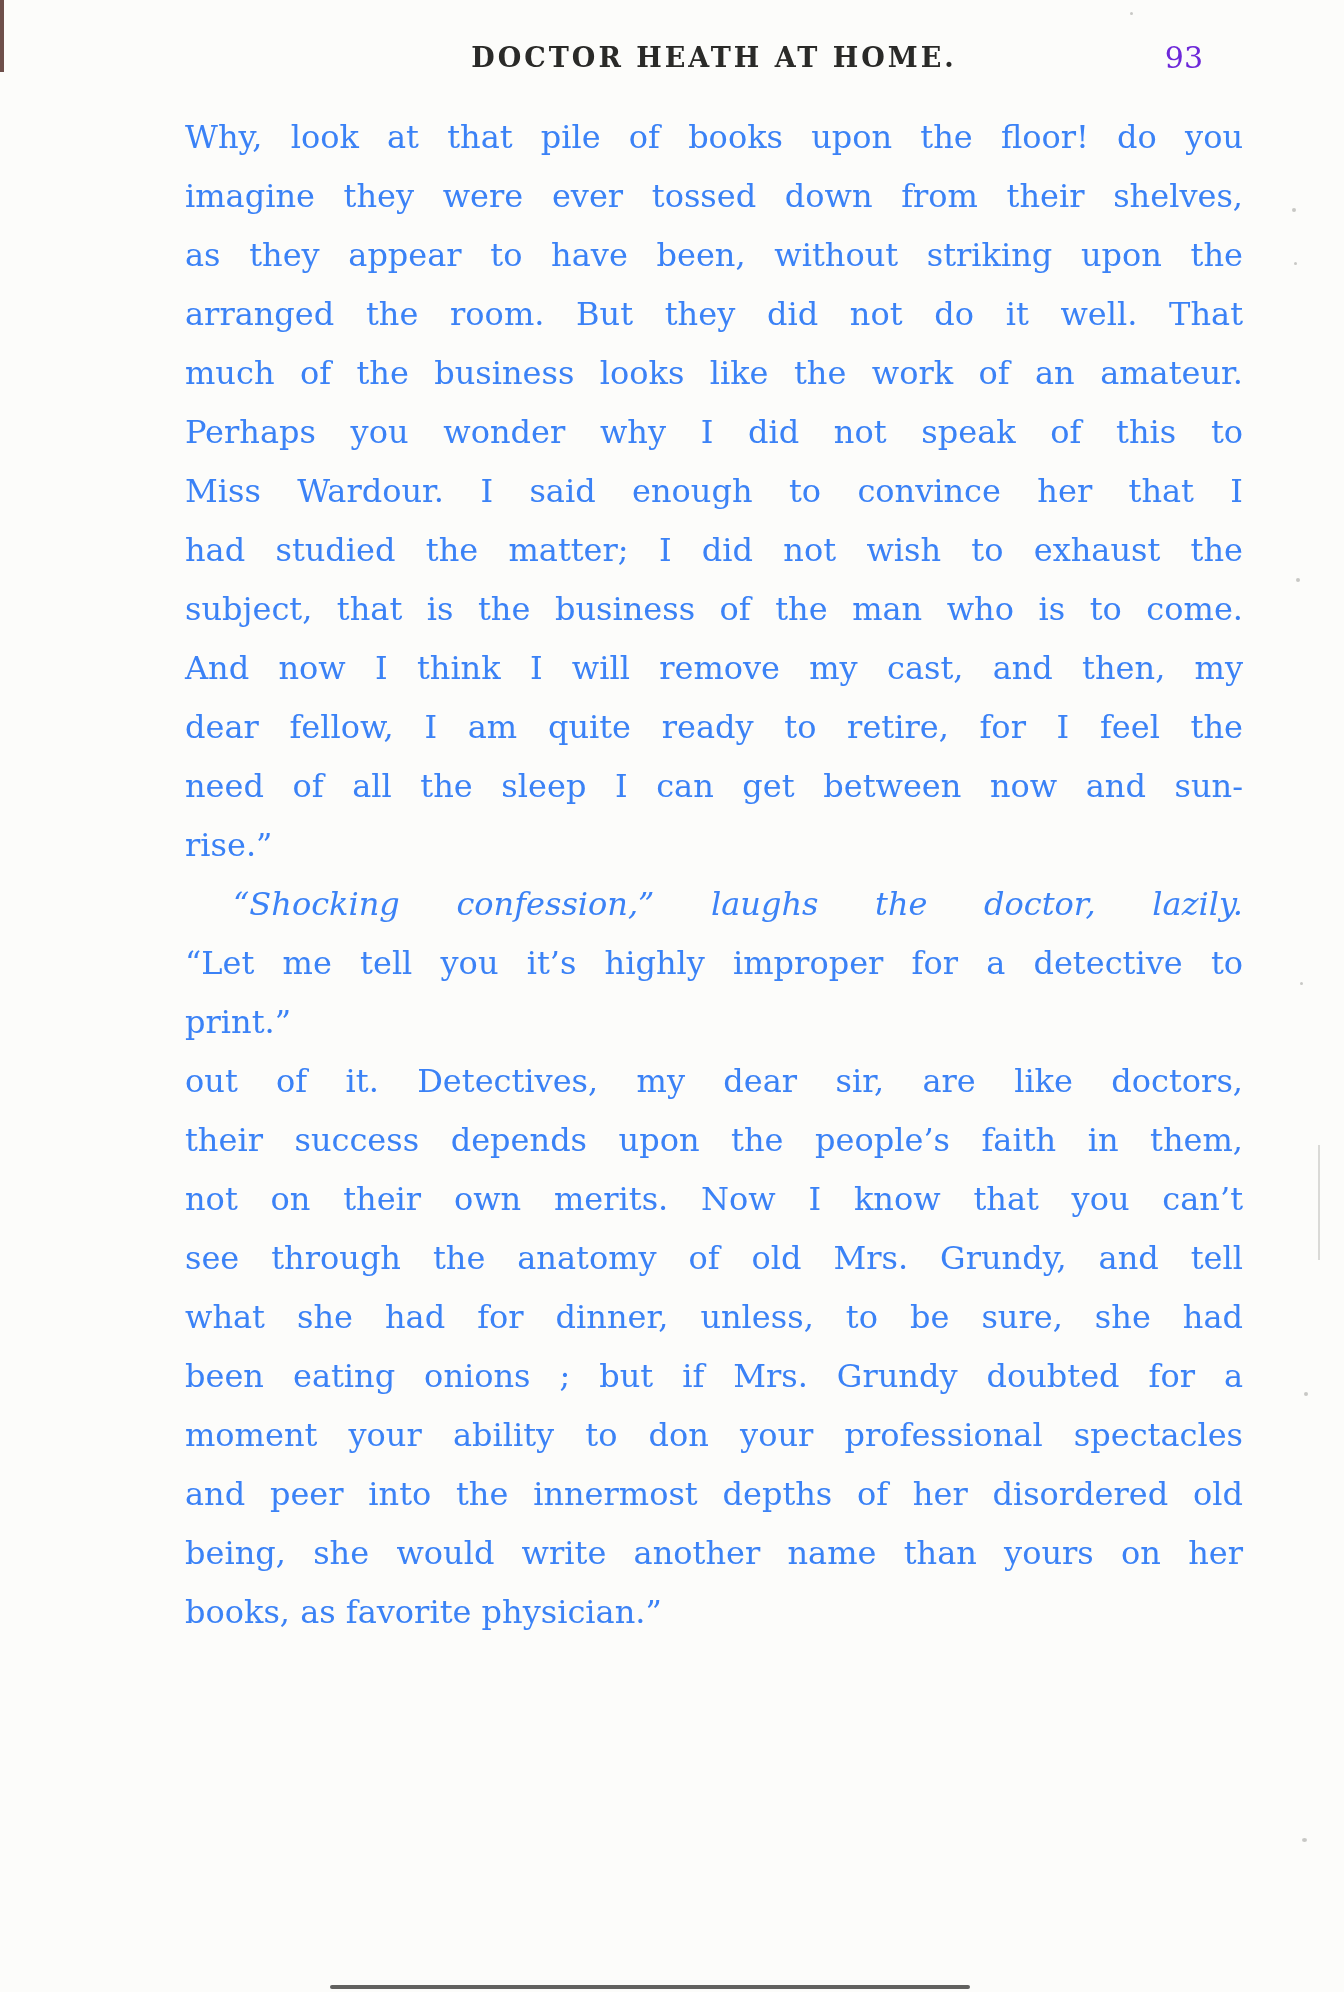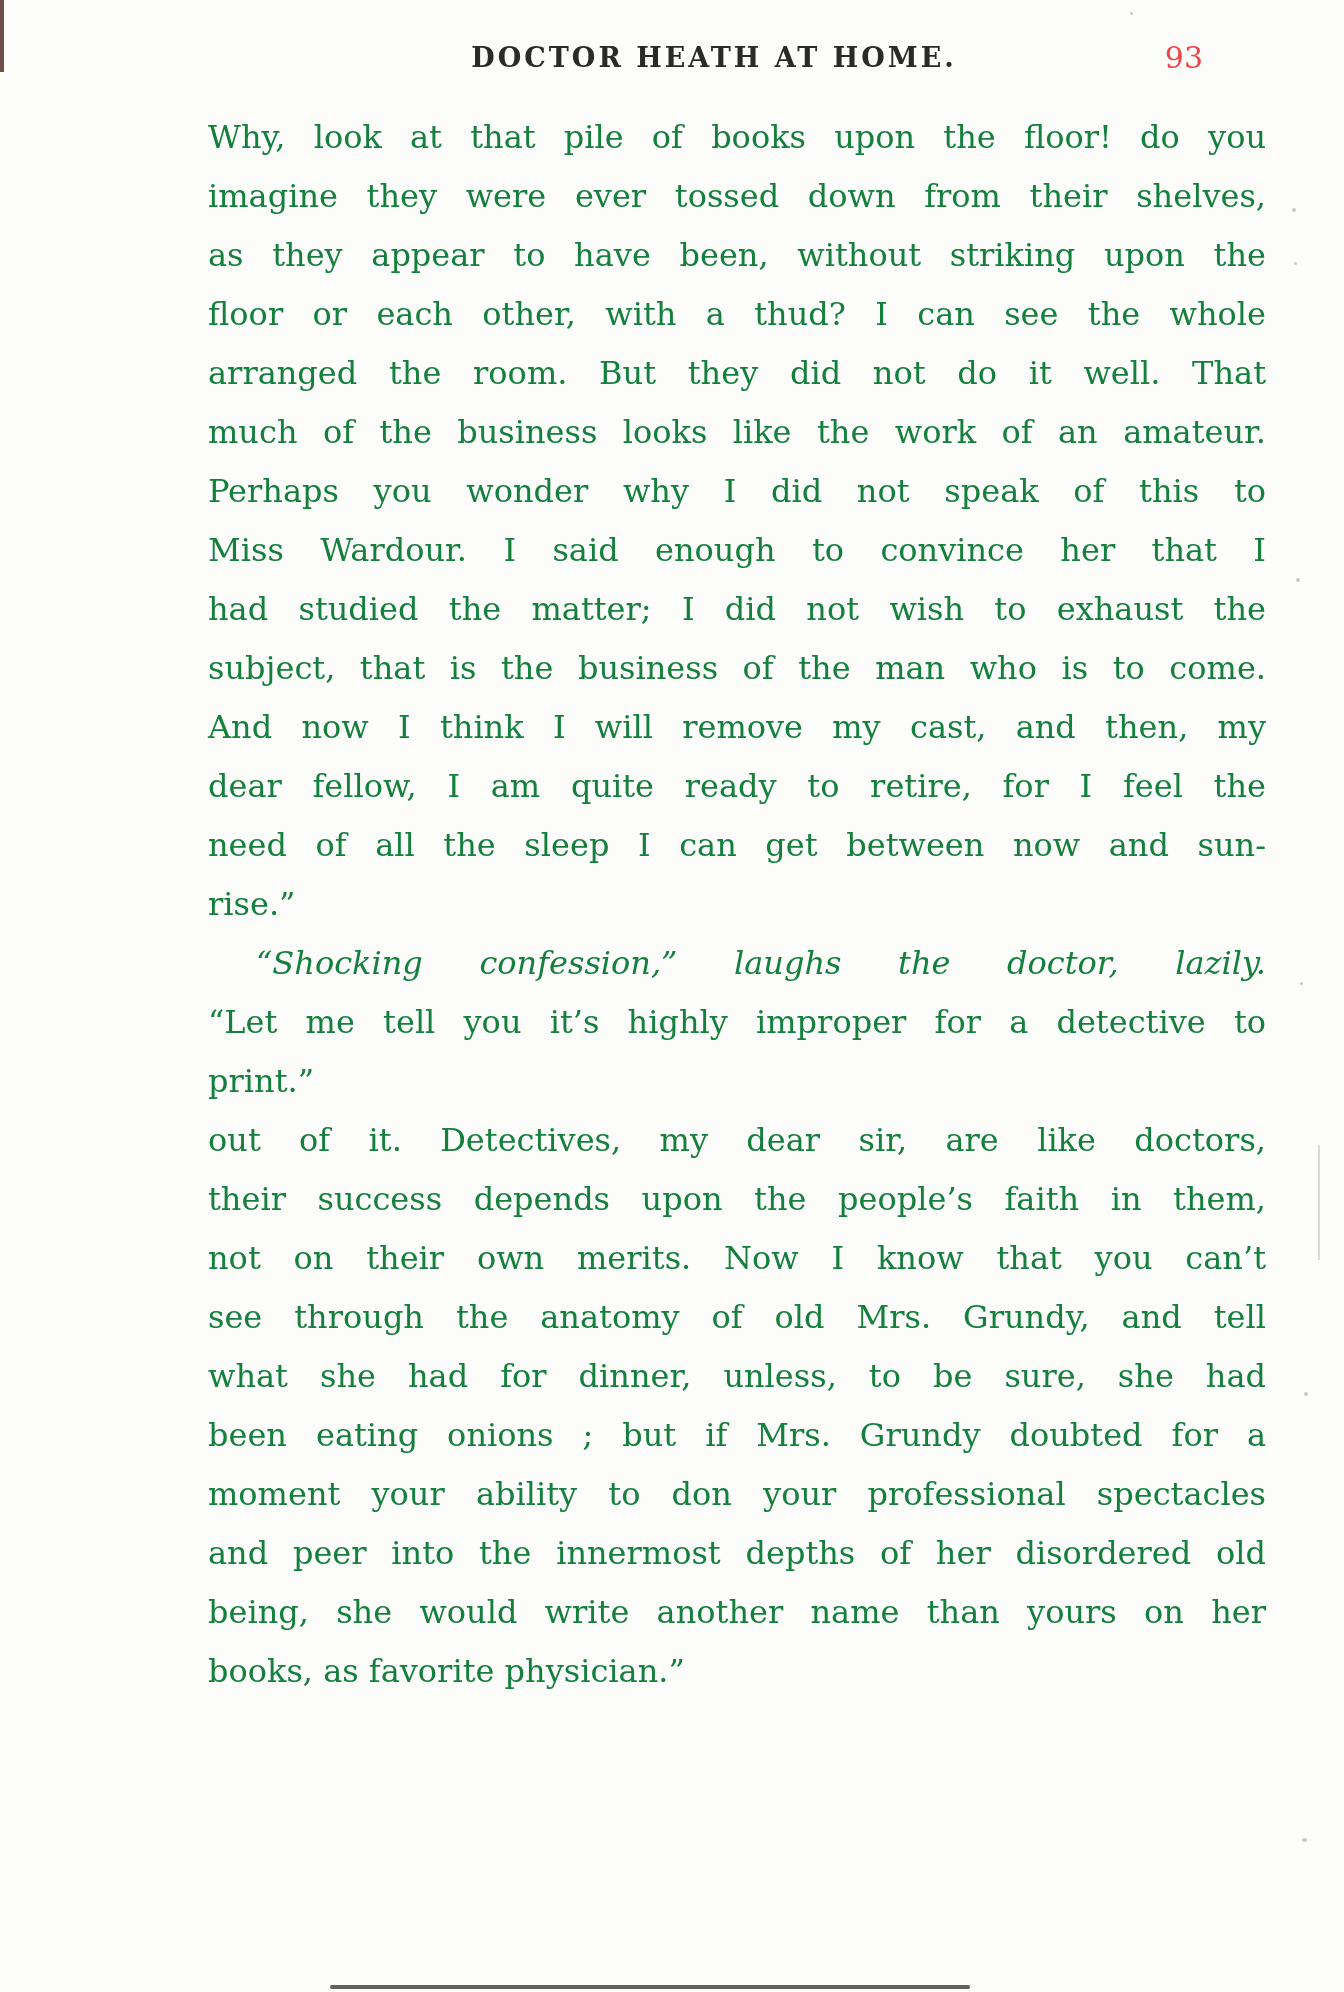--- a/index.html
+++ b/index.html
@@ -35,31 +35,30 @@
     font-weight: bold;
     font-size: 27px;
     letter-spacing: 3px;
     color: #2a2a28;
   }
   .page-number {
     position: absolute;
     right: 40px;
     top: -2px;
     font-size: 30px;
-    color: #ef4444;
+    color: #6d28d9;
   }
   .text-body {
     position: absolute;
     left: 0;
     top: 108px;
     width: 1058px;
     font-size: 32px;
     line-height: 59px;
-    color: #15803d;
-    margin-left: 23px;
+    color: #3b82f6;
   }
   .line {
     text-align: justify;
     text-align-last: justify;
     white-space: normal;
   }
   .line.last {
     text-align-last: left;
   }
   .line.indent {
@@ -111,21 +110,20 @@
   <div class="column">
     <div class="running-header">
       <div class="header-title">DOCTOR HEATH AT HOME.</div>
       <div class="page-number">93</div>
     </div>
 
     <div class="text-body">
         <div class="line">Why, look at that pile of books upon the floor!  do you</div>
         <div class="line">imagine they were ever tossed down from their shelves,</div>
         <div class="line">as they appear to have been, without striking upon the</div>
-        <div class="line">floor or each other, with a thud?  I can see the whole</div>
         <div class="line">arranged the room.  But they did not do it well.  That</div>
         <div class="line">much of the business looks like the work of an amateur.</div>
         <div class="line">Perhaps you wonder why I did not speak of this to</div>
         <div class="line">Miss Wardour.  I said enough to convince her that I</div>
         <div class="line">had studied the matter; I did not wish to exhaust the</div>
         <div class="line">subject, that is the business of the man who is to come.</div>
         <div class="line">And now I think I will remove my cast, and then, my</div>
         <div class="line">dear fellow, I am quite ready to retire, for I feel the</div>
         <div class="line">need of all the sleep I can get between now and sun-</div>
         <div class="line last">rise.”</div>

